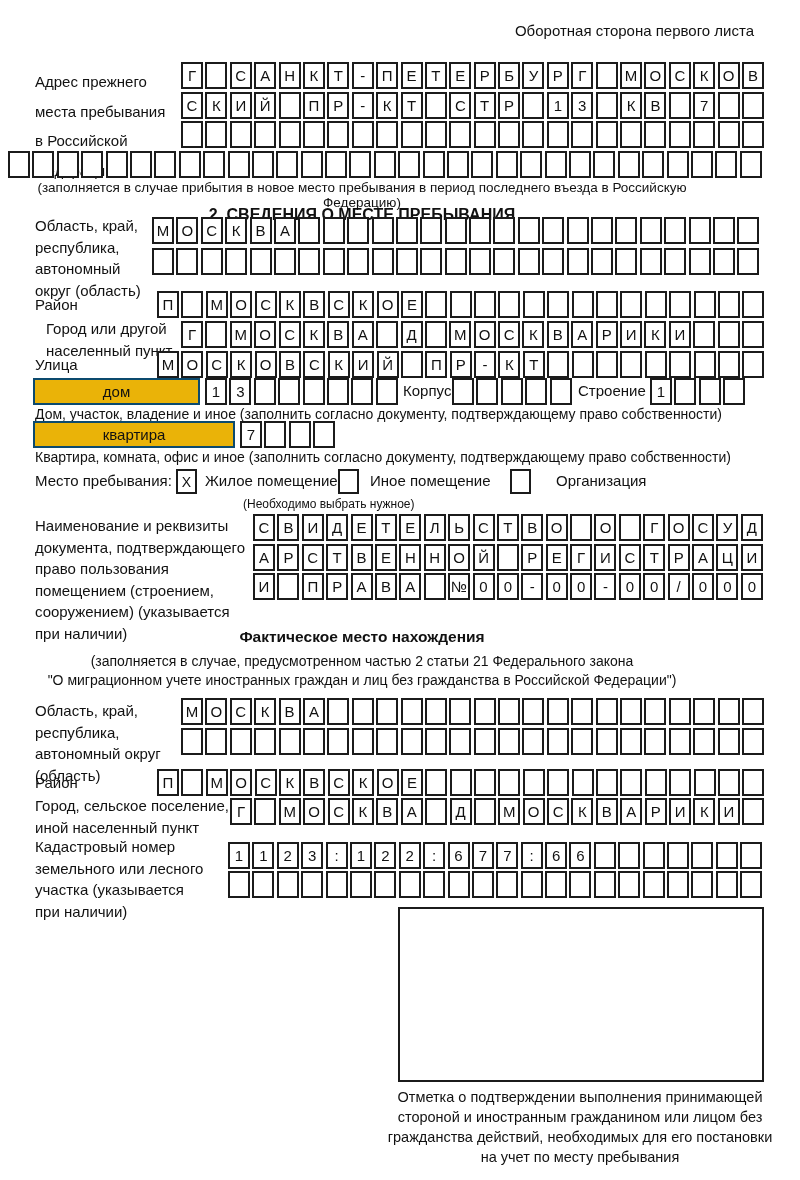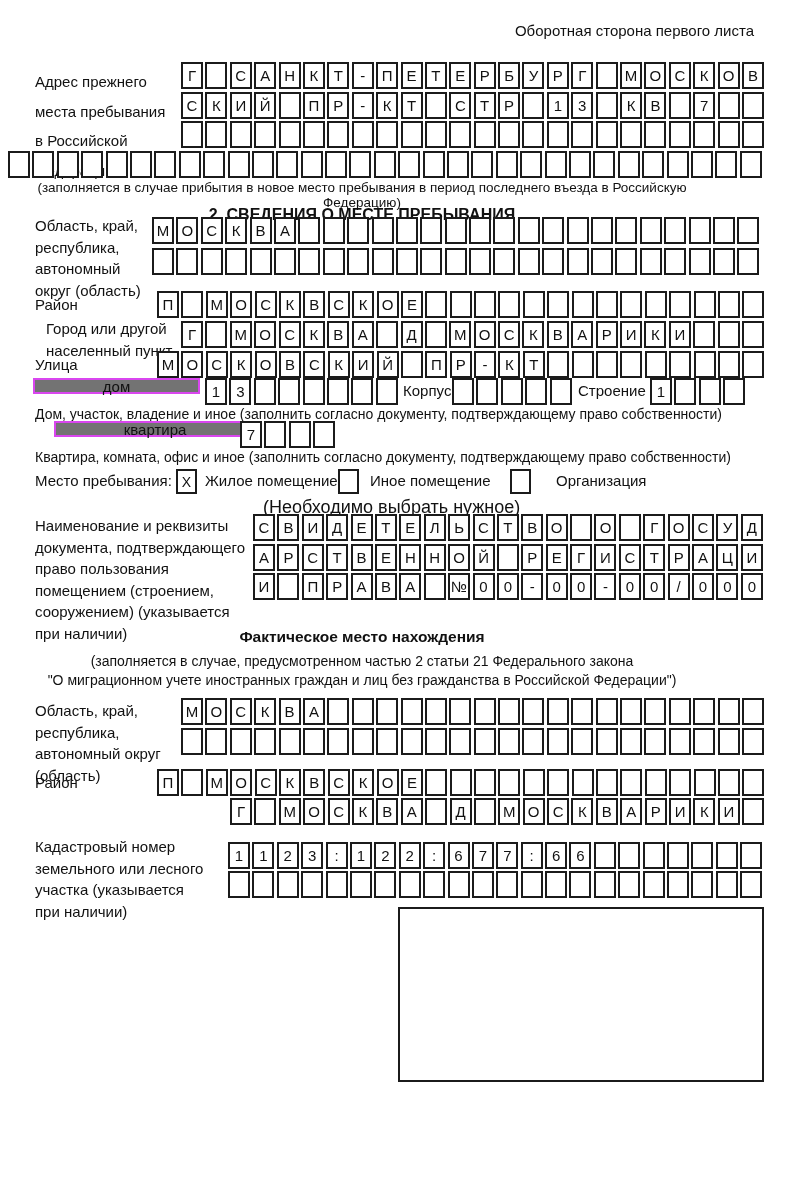--- a/index.html
+++ b/index.html
@@ -9,22 +9,22 @@
   .row{position:absolute;display:flex;}
   .cell{flex:none;box-sizing:border-box;width:22px;height:27px;border:2px solid #1b1b1b;
         margin-right:2.4px;display:flex;align-items:center;justify-content:center;
         font-size:15px;line-height:1;background:#fff;}
   .label{position:absolute;white-space:pre-line;font-size:15px;line-height:21.5px;}
   .lh29{line-height:29.5px;}
   .centered{position:absolute;left:0;width:724px;text-align:center;}
   .note{font-size:13.5px;}
   .title{font-weight:bold;font-size:16px;}
   .subtitle{font-weight:bold;font-size:15.5px;}
-  .widebox{position:absolute;box-sizing:border-box;height:16px;border:2px solid #d946ef;
-           display:flex;align-items:center;justify-content:center;font-size:15px;background:#737373;}
+  .widebox{position:absolute;box-sizing:border-box;height:27px;border:2px solid #0c4a6e;
+           display:flex;align-items:center;justify-content:center;font-size:15px;background:#eab308;}
   .checkbox{position:absolute;box-sizing:border-box;width:21px;height:25px;border:2px solid #1b1b1b;
             display:flex;align-items:center;justify-content:center;font-size:14px;background:#fff;}
   .inl{position:absolute;font-size:15px;text-align:center;}
   .stamp-box{position:absolute;box-sizing:border-box;border:2px solid #1b1b1b;background:#fff;}
   .caption{position:absolute;white-space:pre-line;text-align:center;font-size:14.5px;line-height:20px;}
 </style>
 </head>
 <body>
 
 <div id="page">
@@ -317,37 +317,37 @@
     </div>
   <div class="inl" style="left:578px;top:382px;">Строение</div>
   <div class="row" style="left:650px;top:378px;">
       <span class="cell">1</span>
       <span class="cell"></span>
       <span class="cell"></span>
       <span class="cell"></span>
     </div>
   <div class="abs" style="left:35px;top:406px;font-size:14px;">Дом, участок, владение и иное (заполнить согласно документу, подтверждающему право собственности)</div>
 
-  <div class="widebox" style="left:33px;top:421px;width:202px;margin-left:21px;">квартира</div>
+  <div class="widebox" style="left:33px;top:421px;width:202px;">квартира</div>
   <div class="row" style="left:240px;top:421px;">
       <span class="cell">7</span>
       <span class="cell"></span>
       <span class="cell"></span>
       <span class="cell"></span>
     </div>
   <div class="abs" style="left:35px;top:449px;font-size:14px;">Квартира, комната, офис и иное (заполнить согласно документу, подтверждающему право собственности)</div>
 
   <div class="inl" style="left:35px;top:472px;">Место пребывания:</div>
   <div class="checkbox" style="left:176px;top:469px;">X</div>
   <div class="inl" style="left:205px;top:472px;">Жилое помещение</div>
   <div class="checkbox" style="left:338px;top:469px;"></div>
   <div class="inl" style="left:370px;top:472px;">Иное помещение</div>
   <div class="checkbox" style="left:510px;top:469px;"></div>
   <div class="inl" style="left:556px;top:472px;">Организация</div>
-  <div class="abs" style="left:243px;top:497px;font-size:18px;margin-left:20px;">(Необходимо выбрать нужное)</div>
+  <div class="abs" style="left:243px;top:497px;font-size:12px;">(Необходимо выбрать нужное)</div>
 
   <div class="label" style="left:35px;top:515px;">Наименование и реквизиты
 документа, подтверждающего
 право пользования
 помещением (строением,
 сооружением) (указывается
 при наличии)</div>
   <div class="row" style="left:253px;top:514px;">
       <span class="cell">С</span>
       <span class="cell">В</span>
@@ -501,20 +501,22 @@
       <span class="cell"></span>
       <span class="cell"></span>
       <span class="cell"></span>
       <span class="cell"></span>
       <span class="cell"></span>
       <span class="cell"></span>
       <span class="cell"></span>
       <span class="cell"></span>
     </div>
 
+  <div class="label" style="left:35px;top:795px;">Город, сельское поселение,
+иной населенный пункт</div>
   <div class="row" style="left:230px;top:798px;">
       <span class="cell">Г</span>
       <span class="cell"></span>
       <span class="cell">М</span>
       <span class="cell">О</span>
       <span class="cell">С</span>
       <span class="cell">К</span>
       <span class="cell">В</span>
       <span class="cell">А</span>
       <span class="cell"></span>
@@ -580,14 +582,18 @@
       <span class="cell"></span>
       <span class="cell"></span>
       <span class="cell"></span>
       <span class="cell"></span>
       <span class="cell"></span>
       <span class="cell"></span>
       <span class="cell"></span>
     </div>
 
   <div class="stamp-box" style="left:398px;top:907px;width:366px;height:175px;"></div>
+  <div class="caption" style="left:378px;top:1087px;width:404px;">Отметка о подтверждении выполнения принимающей
+стороной и иностранным гражданином или лицом без
+гражданства действий, необходимых для его постановки
+на учет по месту пребывания</div>
 
 </div>
 
 </body></html>

